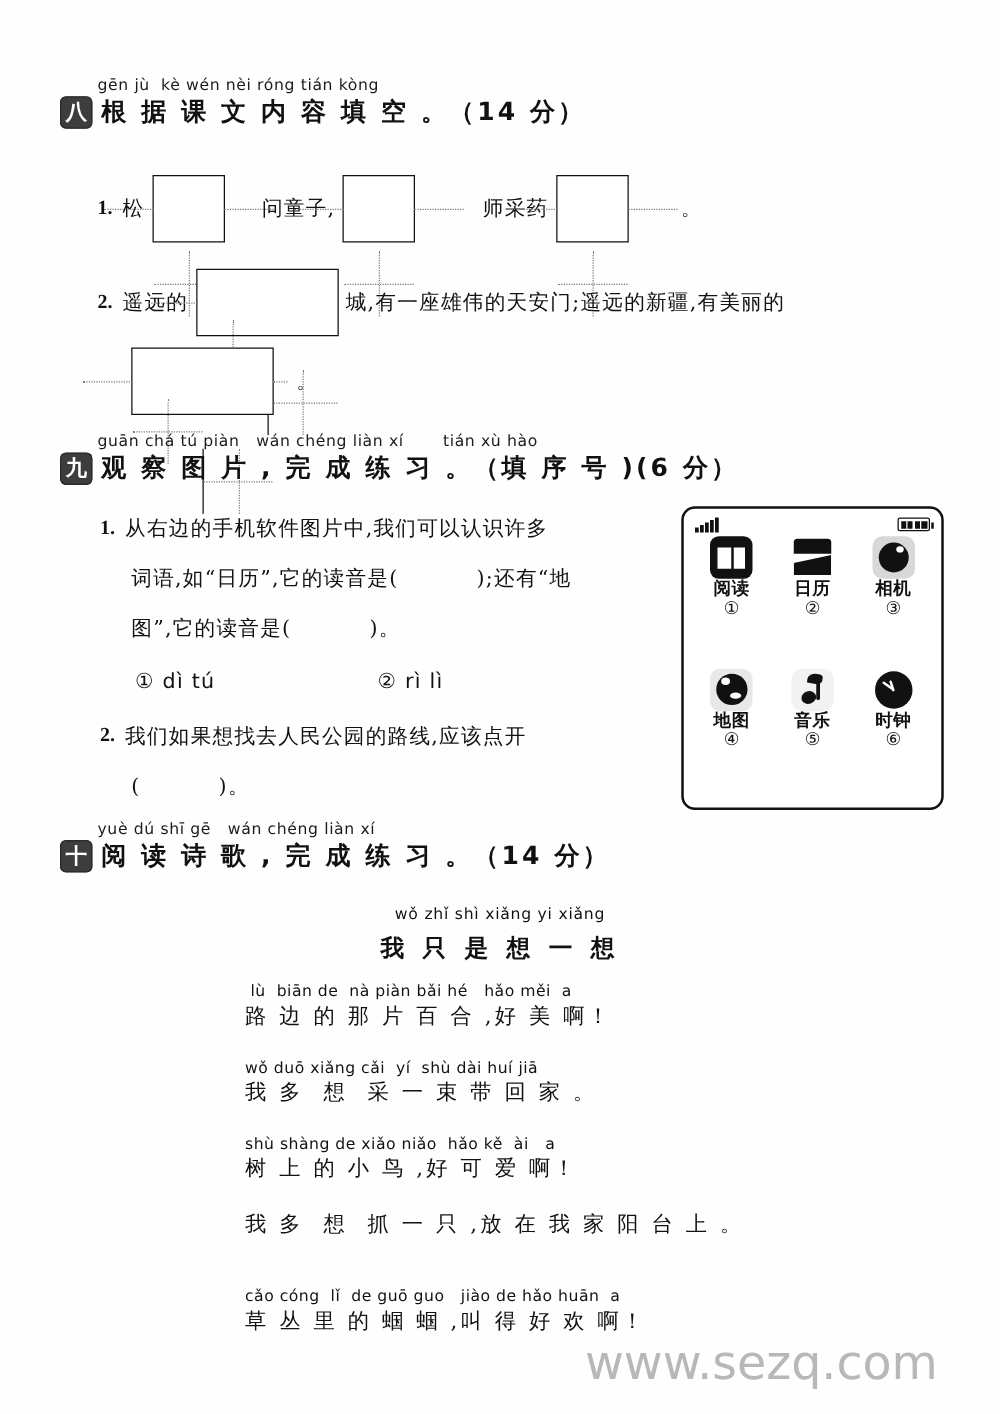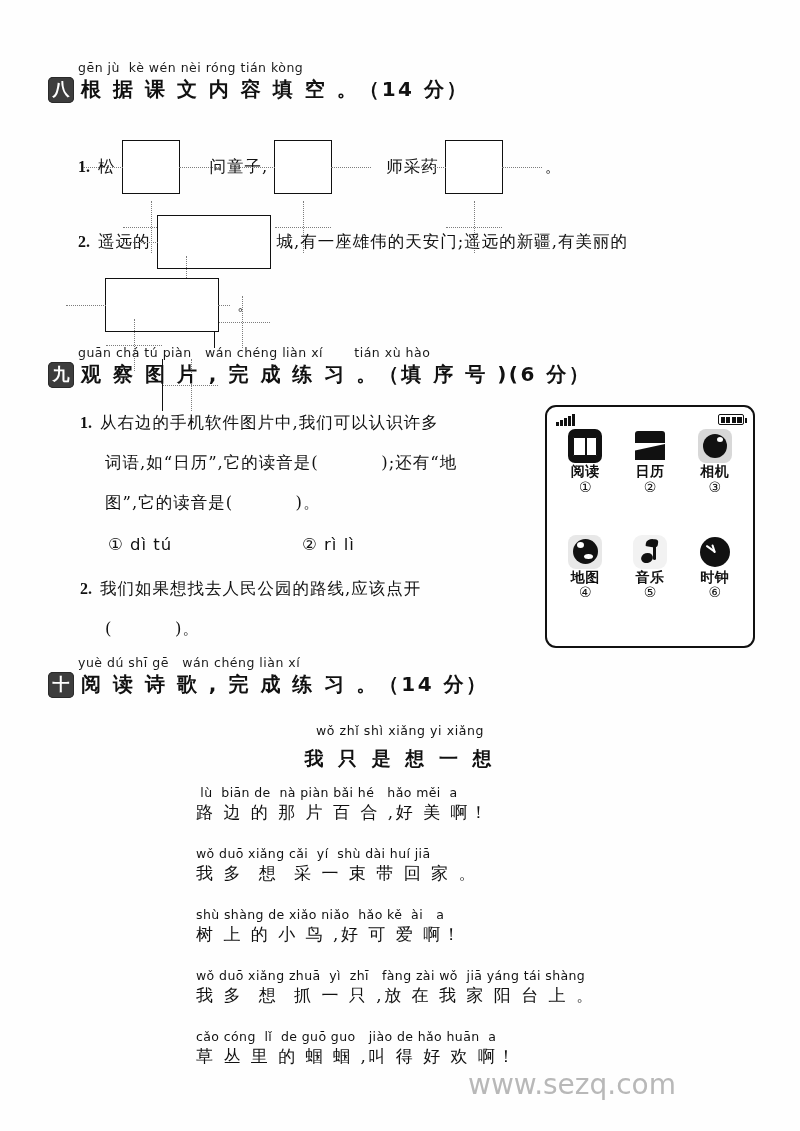--- a/index.html
+++ b/index.html
@@ -447,21 +447,21 @@
     font-family: "DejaVu Serif", serif;
     font-size: 17px;
     letter-spacing: 2.5px;
     white-space: pre;
   }
 
   
   .watermark {
     position: absolute;
     font-family: "DejaVu Sans", sans-serif;
-    font-size: 28px;
+    font-size: 38px;
     color: #b8b8b8;
     letter-spacing: 0px;
     white-space: pre;
   }
 </style>
 </head>
 <body>
 
 <div class="page">
 
@@ -651,21 +651,20 @@
     <div class="poem-pinyin">wǒ duō xiǎng cǎi  yí  shù dài huí jiā</div>
     <div class="poem-han">我 多  想  采 一 束 带 回 家 。</div>
   </div>
 
   <div class="poem-line" style="top:907px; left:196px;">
     <div class="poem-pinyin">shù shàng de xiǎo niǎo  hǎo kě  ài   a</div>
     <div class="poem-han">树 上 的 小 鸟 ,好 可 爱 啊！</div>
   </div>
 
   <div class="poem-line" style="top:968px; left:196px;">
-    <div class="poem-pinyin">wǒ duō xiǎng zhuā  yì  zhī   fàng zài wǒ  jiā yáng tái shàng</div>
     <div class="poem-han">我 多  想  抓 一 只 ,放 在 我 家 阳 台 上 。</div>
   </div>
 
   <div class="poem-line" style="top:1029px; left:196px;">
     <div class="poem-pinyin">cǎo cóng  lǐ  de guō guo   jiào de hǎo huān  a</div>
     <div class="poem-han">草 丛 里 的 蝈 蝈 ,叫 得 好 欢 啊！</div>
   </div>
 
   <div class="watermark" style="top:1068px; left:468px;">www.sezq.com</div>
 

